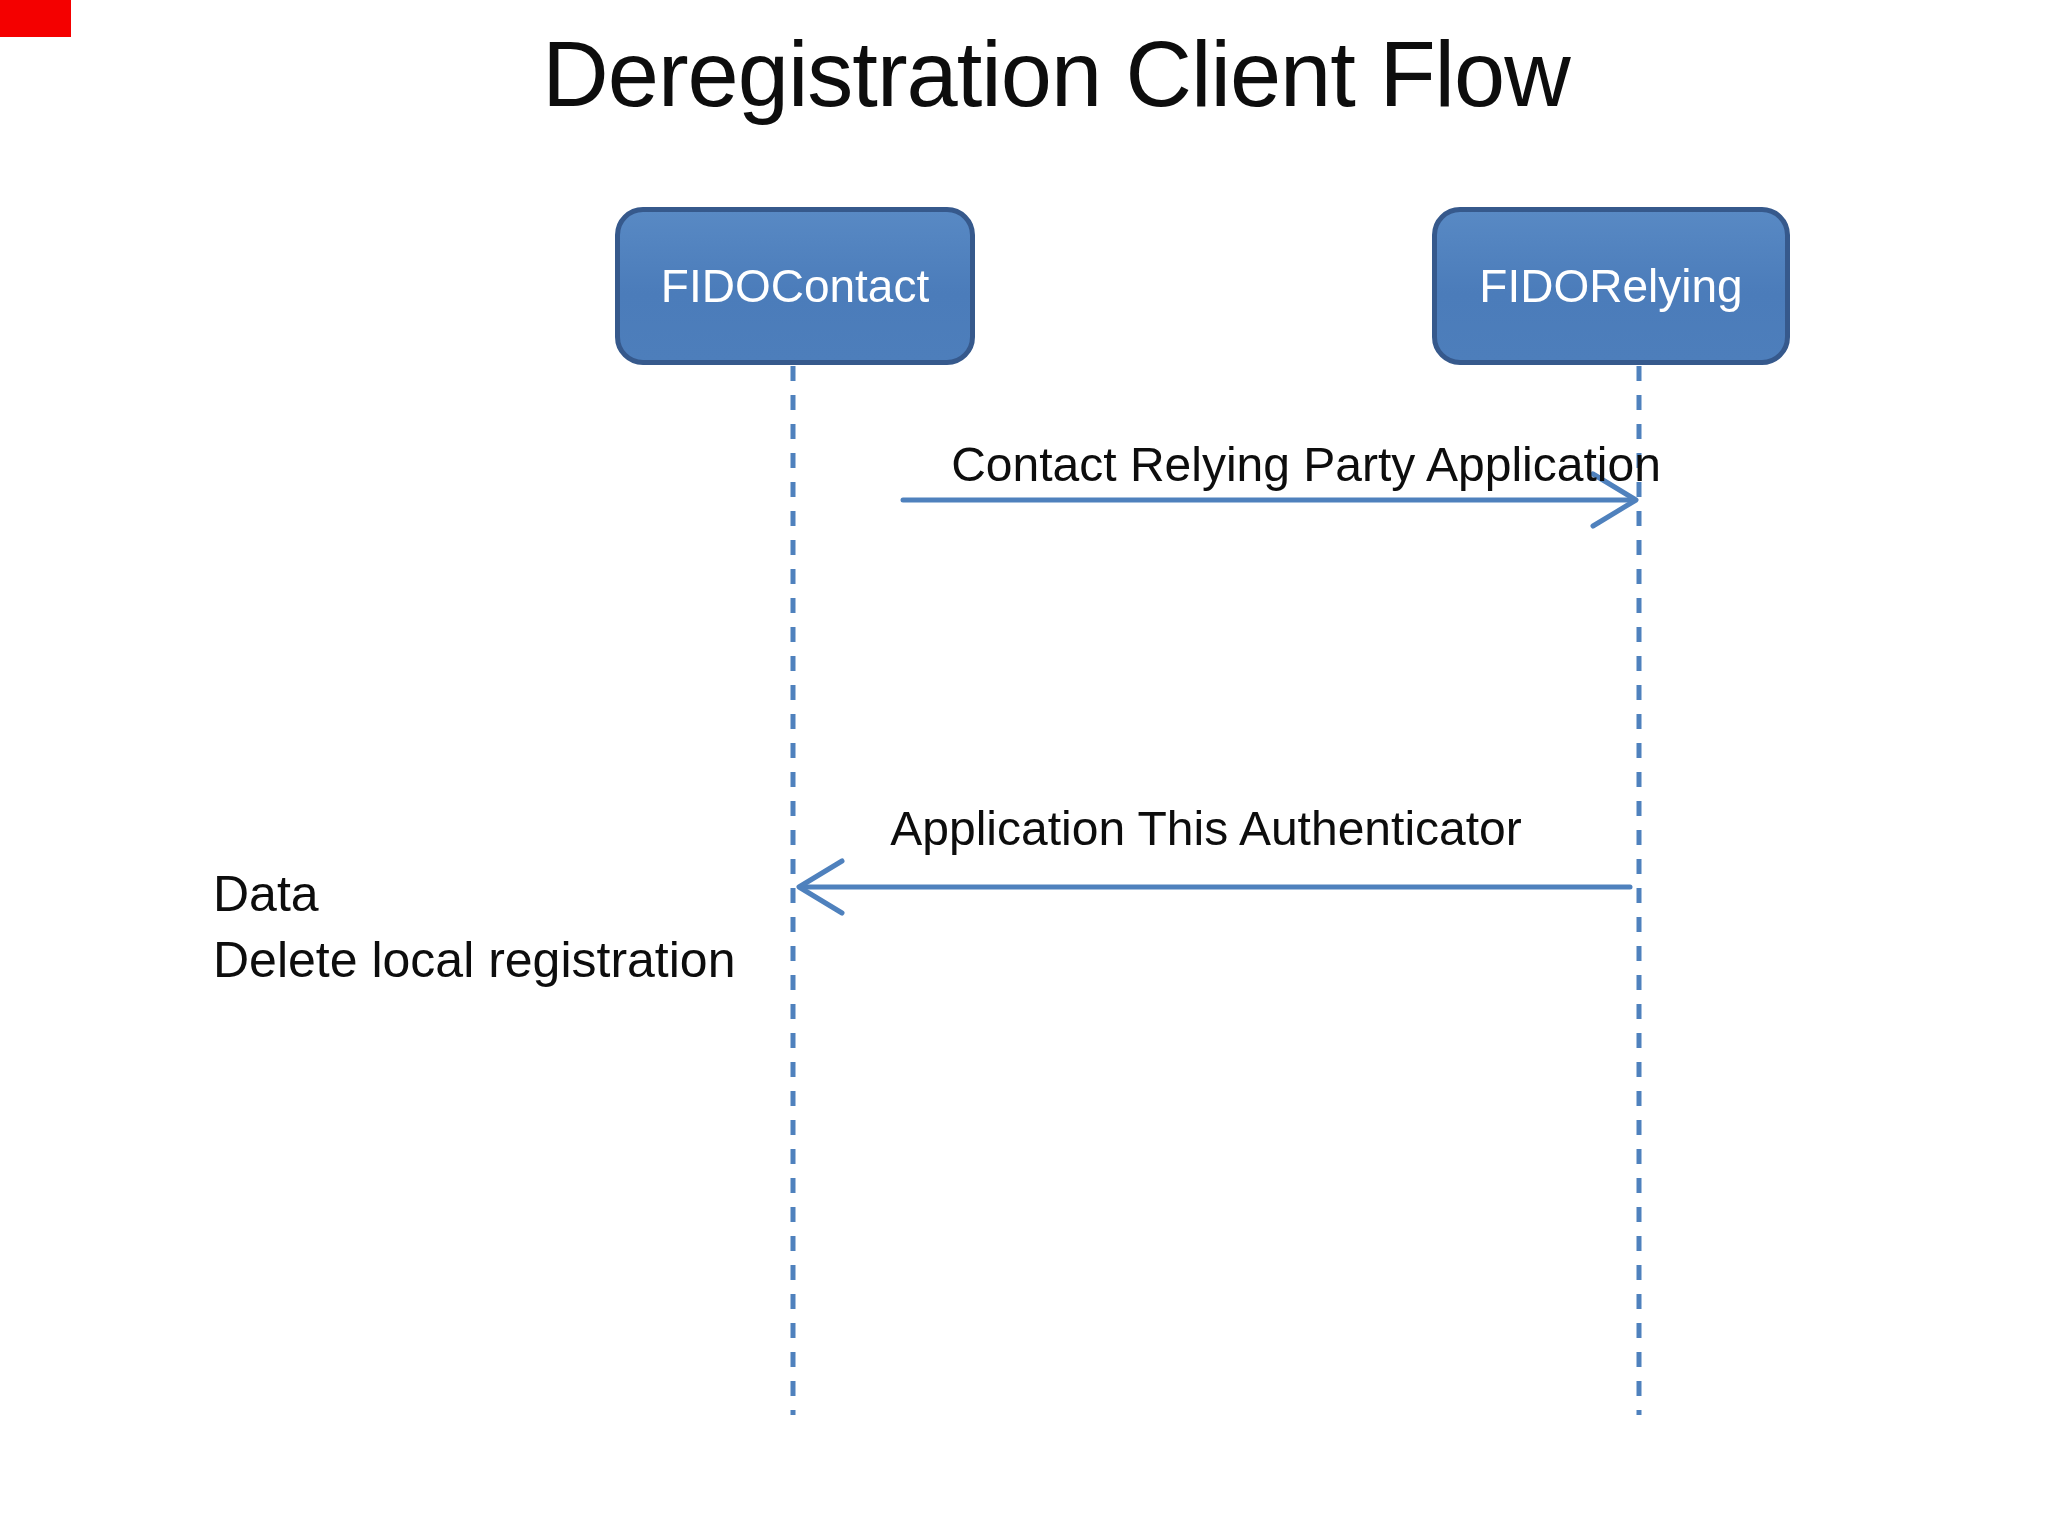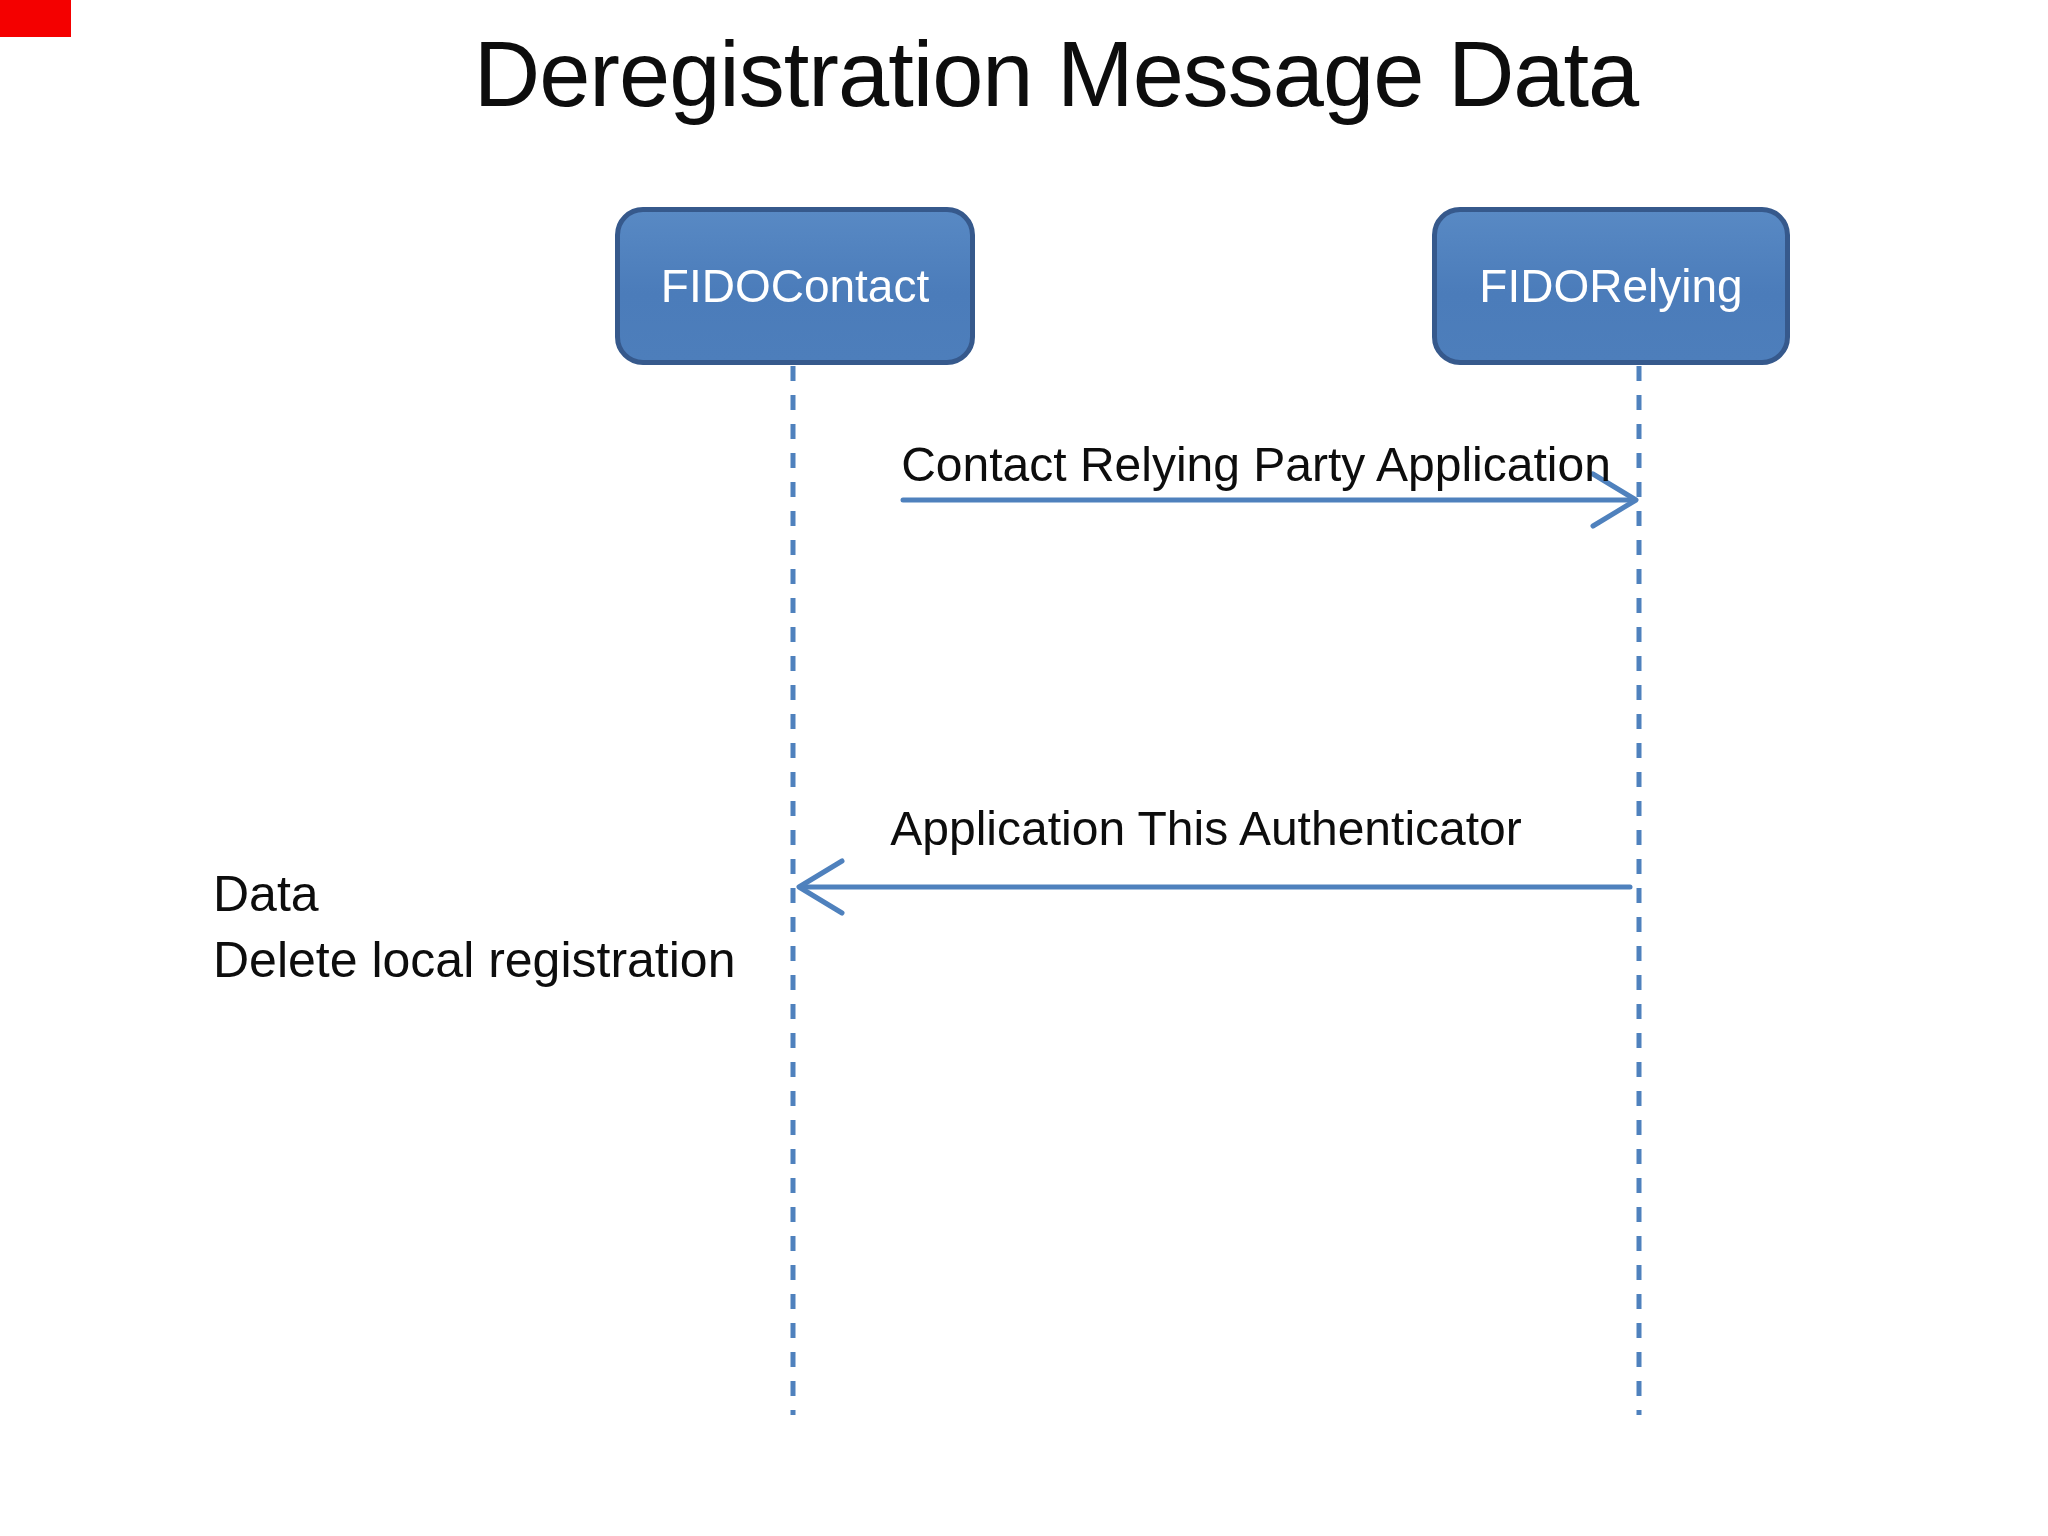--- a/index.html
+++ b/index.html
@@ -55,39 +55,39 @@
     width: 2048px;
     height: 1536px;
   }
   .msg-label {
     position: absolute;
     transform: translateX(-50%);
     white-space: nowrap;
     font-size: 48px;
     color: #0d0d0d;
   }
-  .msg-label.contact { left: 1256px; top: 437px; text-align: right; }
+  .msg-label.contact { left: 1306px; top: 437px; text-align: right; }
   .msg-label.deregister { left: 1206px; top: 801px; }
   .note {
     position: absolute;
     left: 213px;
     top: 861px;
     font-size: 50px;
     line-height: 66px;
     color: #0d0d0d;
   }
 </style>
 </head>
 <body>
 
 <div class="stage">
 
   <div class="cursor-marker"></div>
 
-  <h1 class="title">Deregistration Message Data</h1>
+  <h1 class="title">Deregistration Client Flow</h1>
 
   <div class="actor-box client">
     <div class="actor-line">FIDO</div>
     <div class="actor-line">Contact</div>
   </div>
 
   <div class="actor-box server">
     <div class="actor-line">FIDO</div>
     <div class="actor-line">Relying</div>
   </div>

